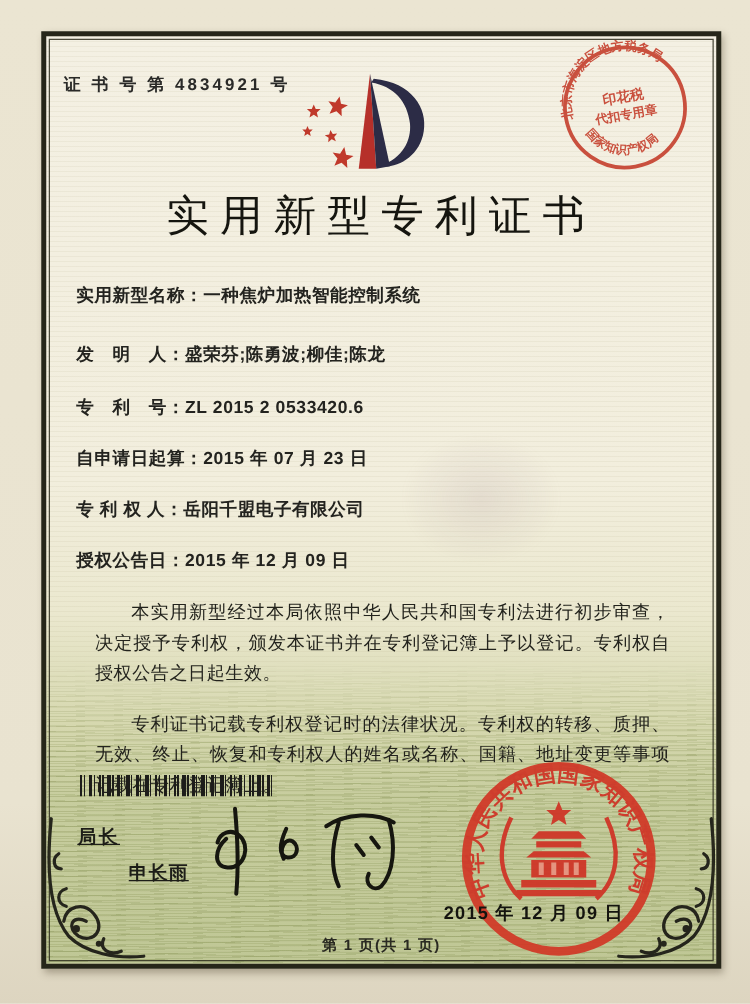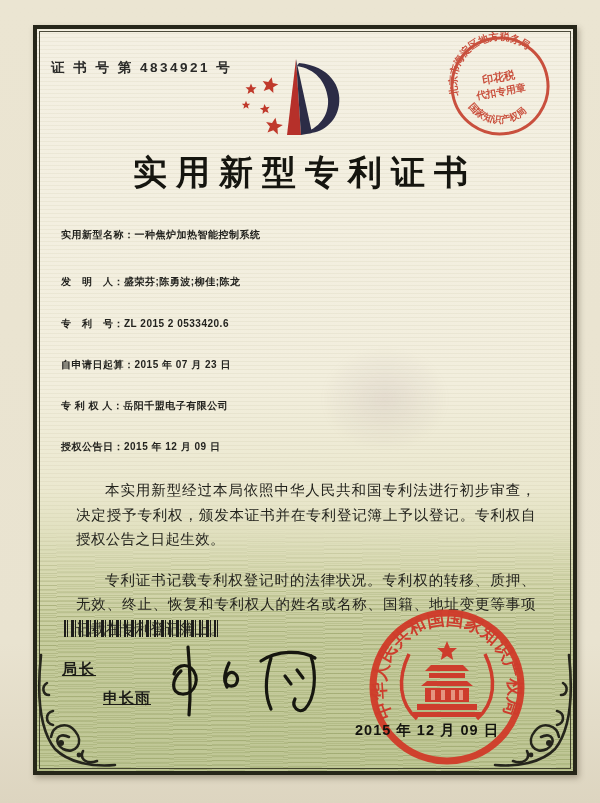--- a/index.html
+++ b/index.html
@@ -37,24 +37,24 @@
   }
   .cert-number{
     position:absolute;left:14px;top:30px;font-size:13.5px;font-weight:bold;color:#2a2a28;
     letter-spacing:2.5px;
   }
   .logo{position:absolute;left:197px;top:24px;}
   .tax-seal{position:absolute;left:408px;top:2px;transform:rotate(-10deg);opacity:.88;}
   .title{
     position:absolute;left:0;top:121px;width:100%;text-align:center;
     font-family:"Liberation Serif", serif;
-    font-size:34px;font-weight:bold;color:#15150f;letter-spacing:9px;white-space:nowrap;
+    font-size:34px;font-weight:normal;color:#15150f;letter-spacing:9px;white-space:nowrap;
   }
   .fields{position:absolute;left:24px;top:0;width:495px;}
-  .field-row{position:absolute;left:0;font-size:10px;font-weight:bold;color:#23231f;letter-spacing:.5px;white-space:nowrap;}
+  .field-row{position:absolute;left:0;font-size:14px;font-weight:bold;color:#23231f;letter-spacing:.5px;white-space:nowrap;}
   .field-row .lbl{display:inline-block;}
   .field-row .val{display:inline-block;}
   .r0{top:199px}.r1{top:246px}.r2{top:288px}.r3{top:329px}.r4{top:370px}.r5{top:411px}
   .body-text{
     position:absolute;left:23px;top:433px;width:492px;
     font-family:"Liberation Serif", serif;
     font-size:14.5px;line-height:24.5px;color:#23231d;text-align:justify;letter-spacing:.4px;
   }
   .body-text p{margin:16px;text-indent:2em;}
   .barcode{
@@ -188,20 +188,21 @@
       <rect x="100" y="91" width="4" height="10" fill="#e8927f"></rect>
       <rect x="58" y="105" width="60" height="6"></rect>
       <rect x="54" y="113" width="68" height="5"></rect>
       <path d="M50,55 C38,80 40,104 58,120" fill="none" stroke="#cf3527" stroke-width="3.5"></path>
       <path d="M126,55 C138,80 136,104 118,120" fill="none" stroke="#cf3527" stroke-width="3.5"></path>
     </g>
   </svg>
 
   <div class="issue-date">2015 年 12 月 09 日</div>
 
+  <div class="footer-page">第 1 页(共 1 页)</div>
 
   <svg class="corner corner-left" width="82" height="118" viewBox="0 0 82 118">
     <g fill="none" stroke="#25251c" stroke-width="2.6" stroke-linecap="round">
       <path d="M 6,2 C 2,40 4,76 20,96 C 34,110 58,114 80,112"></path>
       <path d="M 34,84 C 22,78 18,90 28,96 C 40,102 50,90 40,78 C 32,68 18,72 16,84"></path>
       <path d="M 48,98 C 44,106 52,112 62,108"></path>
       <path d="M 18,58 C 10,60 10,70 18,72"></path>
       <path d="M 12,30 C 6,34 8,42 14,42"></path>
     </g>
     <circle cx="26" cy="90" r="3" fill="#25251c"></circle>

